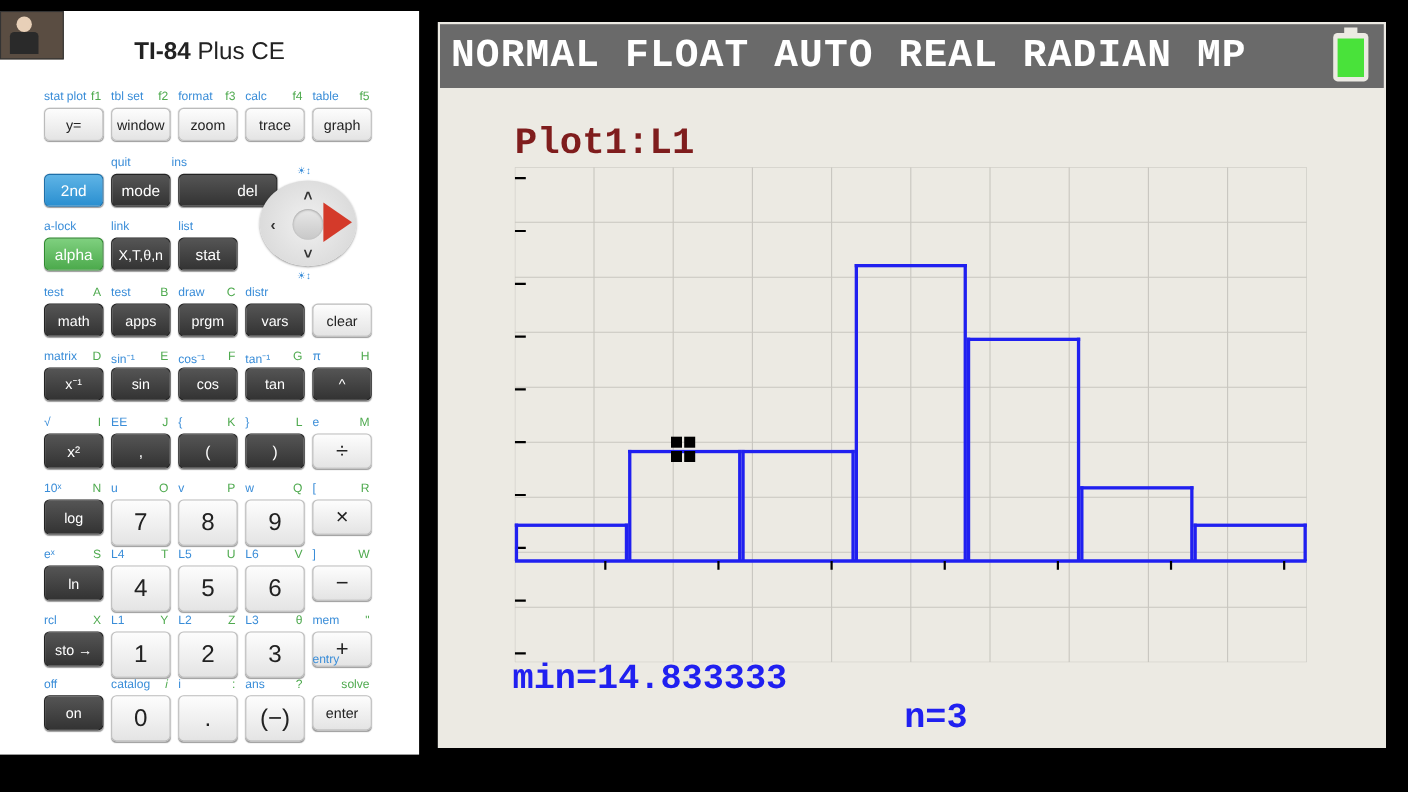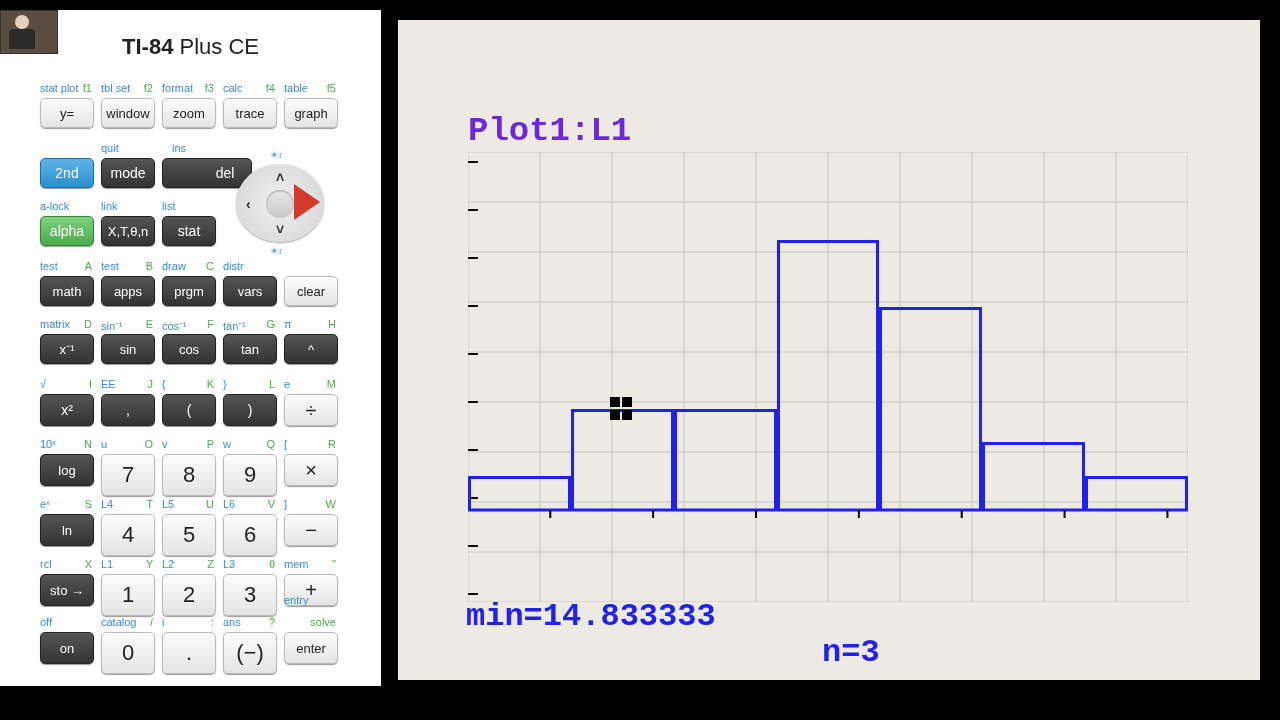--- a/index.html
+++ b/index.html
@@ -34,21 +34,21 @@
   #dpad .sun{position:absolute;font-size:9px;color:#3a8dd8}
 
   
   #screen{position:absolute;left:398px;top:20px;width:862px;height:660px;background:#eceae3}
   
   #status{position:absolute;left:2px;top:2px;right:2px;height:58px;background:#6a6a6a;color:#fff;font-family:"Courier New",monospace;font-weight:bold;font-size:36px;letter-spacing:1px;line-height:58px;padding-left:10px}
   #batt{position:absolute;right:14px;top:8px;width:32px;height:44px;background:#eceae3;border-radius:4px}
   #batt:before{content:'';position:absolute;top:-5px;left:10px;width:12px;height:5px;background:#eceae3}
   #batt:after{content:'';position:absolute;left:4px;top:5px;right:4px;bottom:4px;background:#49e23a}
   
-  #plotTitle{position:absolute;left:70px;top:92px;color:#6d28d9;font-family:"Courier New",monospace;font-weight:bold;font-size:34px}
+  #plotTitle{position:absolute;left:70px;top:92px;color:#7f1d1d;font-family:"Courier New",monospace;font-weight:bold;font-size:34px}
   
   #plot{position:absolute;left:70px;top:132px;width:720px;height:450px}
   #grid{position:absolute;left:0;top:0;width:100%;height:100%}
   #grid line.g{stroke:#c8c6bf;stroke-width:1}
   #grid line.ax{stroke:#2020f0;stroke-width:3}
   #grid line.tk{stroke:#000;stroke-width:2}
   .bar{position:absolute;border:3px solid #2020f0;border-bottom:none;background:transparent;box-sizing:border-box}
   #cursor{position:absolute;width:26px;height:26px;display:flex;flex-wrap:wrap}
   #cursor span{width:10px;height:10px;background:#000;margin:1px}
   
@@ -75,21 +75,21 @@
         <div class="sup" style="left: 223px; top: 72px;">calc</div>
         <div class="supg" style="left: 223px; top: 72px; width: 52px; text-align: right;">f4</div>
         <div class="sup" style="left: 284px; top: 72px;">table</div>
         <div class="supg" style="left: 284px; top: 72px; width: 52px; text-align: right;">f5</div>
         <div class="key gray sml" style="left: 40px; top: 88px; width: 52px; height: 28px;">y=</div>
         <div class="key gray sml" style="left: 101px; top: 88px; width: 52px; height: 28px;">window</div>
         <div class="key gray sml" style="left: 162px; top: 88px; width: 52px; height: 28px;">zoom</div>
         <div class="key gray sml" style="left: 223px; top: 88px; width: 52px; height: 28px;">trace</div>
         <div class="key gray sml" style="left: 284px; top: 88px; width: 52px; height: 28px;">graph</div>
         <div class="sup" style="left: 101px; top: 132px;">quit</div>
-        <div class="sup" style="left: 172px; top: 132px; text-align: right;">ins</div>
+        <div class="sup" style="left: 156px; top: 132px; text-align: right;">ins</div>
         <div class="key blue" style="left: 40px; top: 148px; width: 52px; height: 28px;">2nd</div>
         <div class="key dark" style="left: 101px; top: 148px; width: 52px; height: 28px;">mode</div>
         <div class="key dark" style="left: 162px; top: 148px; width: 52px; height: 28px; padding-left: 36px;">del</div>
         <div class="sup" style="left: 40px; top: 190px;">a-lock</div>
         <div class="sup" style="left: 101px; top: 190px;">link</div>
         <div class="sup" style="left: 162px; top: 190px;">list</div>
         <div class="key green" style="left: 40px; top: 206px; width: 52px; height: 28px;">alpha</div>
         <div class="key dark sml" style="left: 101px; top: 206px; width: 52px; height: 28px;">X,T,θ,n</div>
         <div class="key dark" style="left: 162px; top: 206px; width: 52px; height: 28px;">stat</div>
         <div class="sup" style="left: 40px; top: 250px;">test</div>
@@ -201,20 +201,24 @@
     <div class="ctr"></div>
     <div class="arr up">˄</div>
     <div class="arr dn">˅</div>
     <div class="arr lf">‹</div>
     <div class="rt"></div>
     <div class="sun" style="left:34px;top:96px">☀↕</div>
   </div>
 </div>
 
 <div id="screen">
+  <div id="status">
+    <span>NORMAL FLOAT AUTO REAL RADIAN MP</span>
+    <div id="batt"></div>
+  </div>
   <div id="plotTitle">Plot1:L1</div>
 
   <div id="plot">
     <svg id="grid" viewBox="0 0 720 450" preserveAspectRatio="none">
           <line x1="0" y1="0" x2="0" y2="450" class="g"></line>
           <line x1="72" y1="0" x2="72" y2="450" class="g"></line>
           <line x1="144" y1="0" x2="144" y2="450" class="g"></line>
           <line x1="216" y1="0" x2="216" y2="450" class="g"></line>
           <line x1="288" y1="0" x2="288" y2="450" class="g"></line>
           <line x1="360" y1="0" x2="360" y2="450" class="g"></line>

